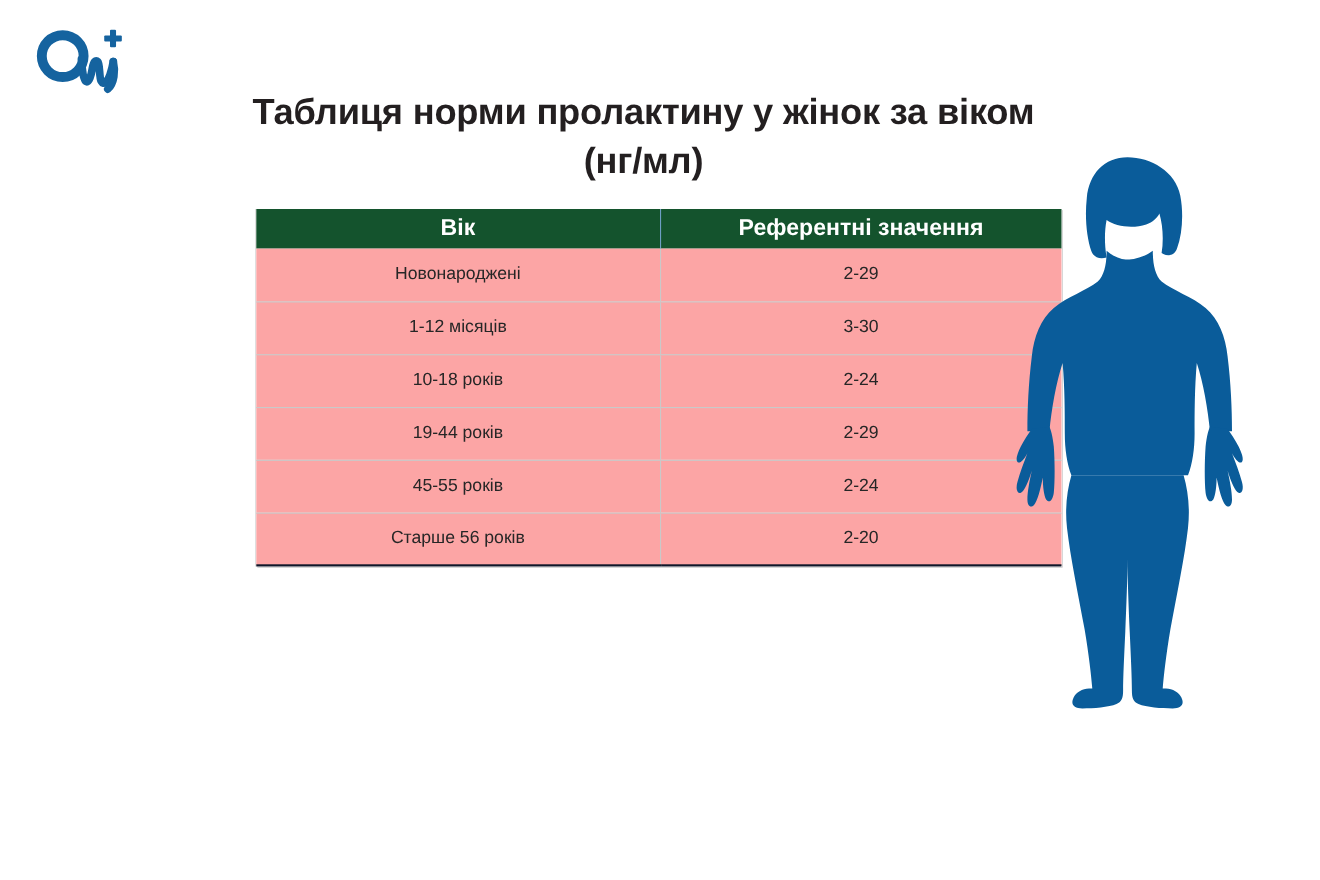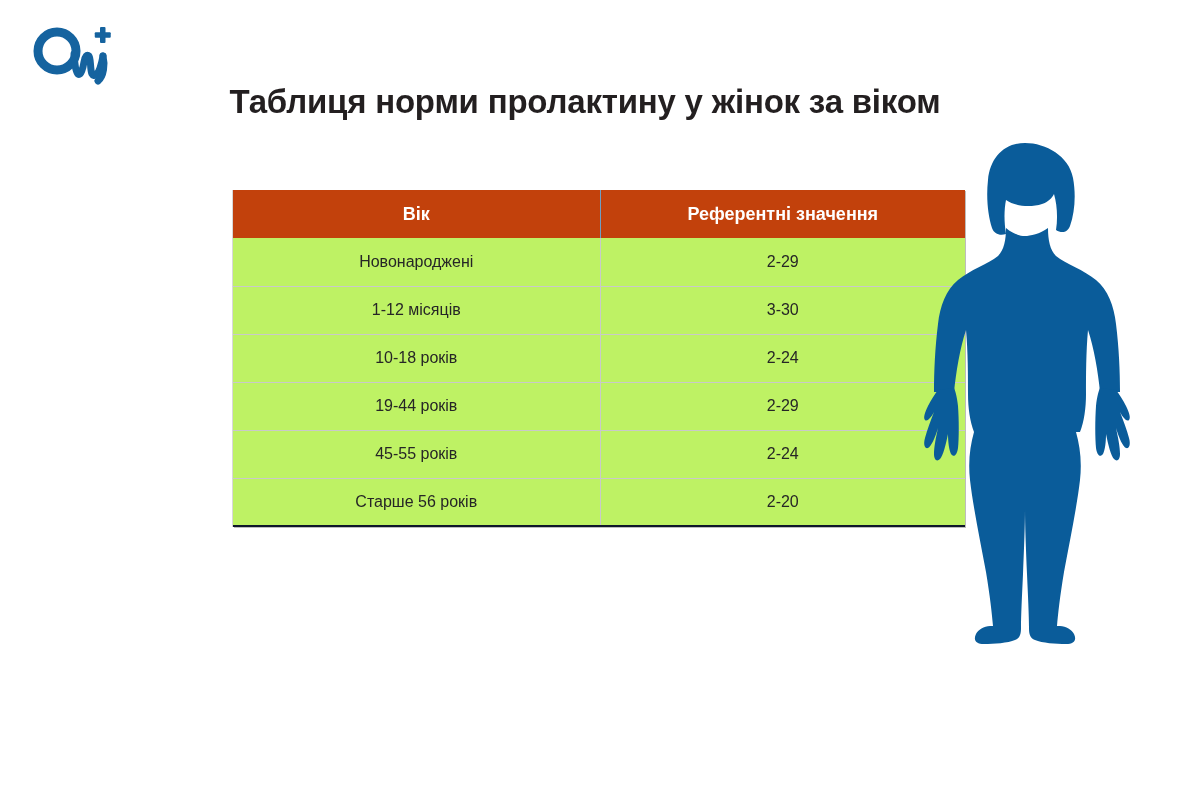--- a/index.html
+++ b/index.html
@@ -53,33 +53,33 @@
     box-shadow: 1px 1px 0 0 #bdbdbd, -1px 0 0 0 #d8d8d8;
   }
   #prolactin-table th,
   #prolactin-table td {
     padding: 0;
     margin: 0;
     text-align: center;
     vertical-align: middle;
   }
   #prolactin-table thead th {
-    background: #c2410c;
+    background: #14532d;
     color: #ffffff;
-    height: 48px;
-    font-size: 18px;
+    height: 36px;
+    font-size: 21px;
     font-weight: bold;
     border-right: 1px solid #6e9ec4;
     box-sizing: border-box;
   }
   #prolactin-table thead th:last-child {
     border-right: none;
   }
   #prolactin-table tbody td {
-    background: #bef264;
+    background: #fca5a5;
     color: #262626;
     height: 48px;
     font-size: 16px;
     font-weight: normal;
     border-top: 1px solid #c9c9c9;
     border-right: 1px solid #c9c9c9;
     box-sizing: border-box;
   }
   #prolactin-table tbody td:last-child {
     border-right: none;
@@ -115,20 +115,21 @@
              C61 34 60 46 62 50 C64 54 68 50 70 44 C72 38 73 32 73 32" fill="none" stroke="#15639f" stroke-width="7" stroke-linecap="round" stroke-linejoin="round"></path>
     <path d="M73 32 C75 40 74 52 68 57" fill="none" stroke="#15639f" stroke-width="7" stroke-linecap="round"></path>
 
     <rect x="70" y="3" width="5.5" height="16" rx="1" fill="#15639f"></rect>
     <rect x="64.75" y="8.25" width="16" height="5.5" rx="1" fill="#15639f"></rect>
   </svg>
 </div>
 
 <h1 id="page-title">
   <span class="title-line">Таблиця норми пролактину у жінок за віком</span>
+  <span class="title-line">(нг/мл)</span>
 </h1>
 
 <table id="prolactin-table">
   <colgroup>
     <col class="col-age">
     <col class="col-range">
   </colgroup>
   <thead>
     <tr>
       <th>Вік</th>

